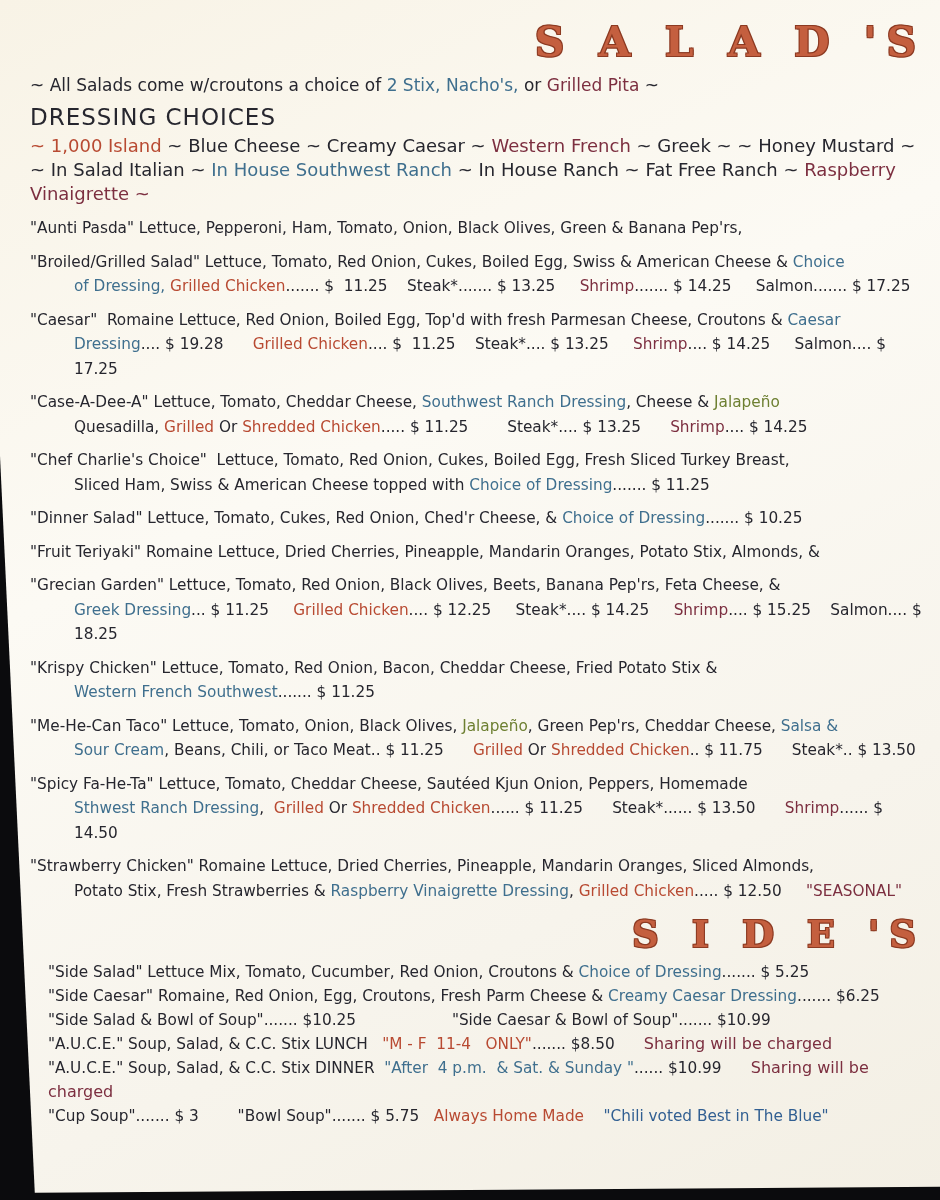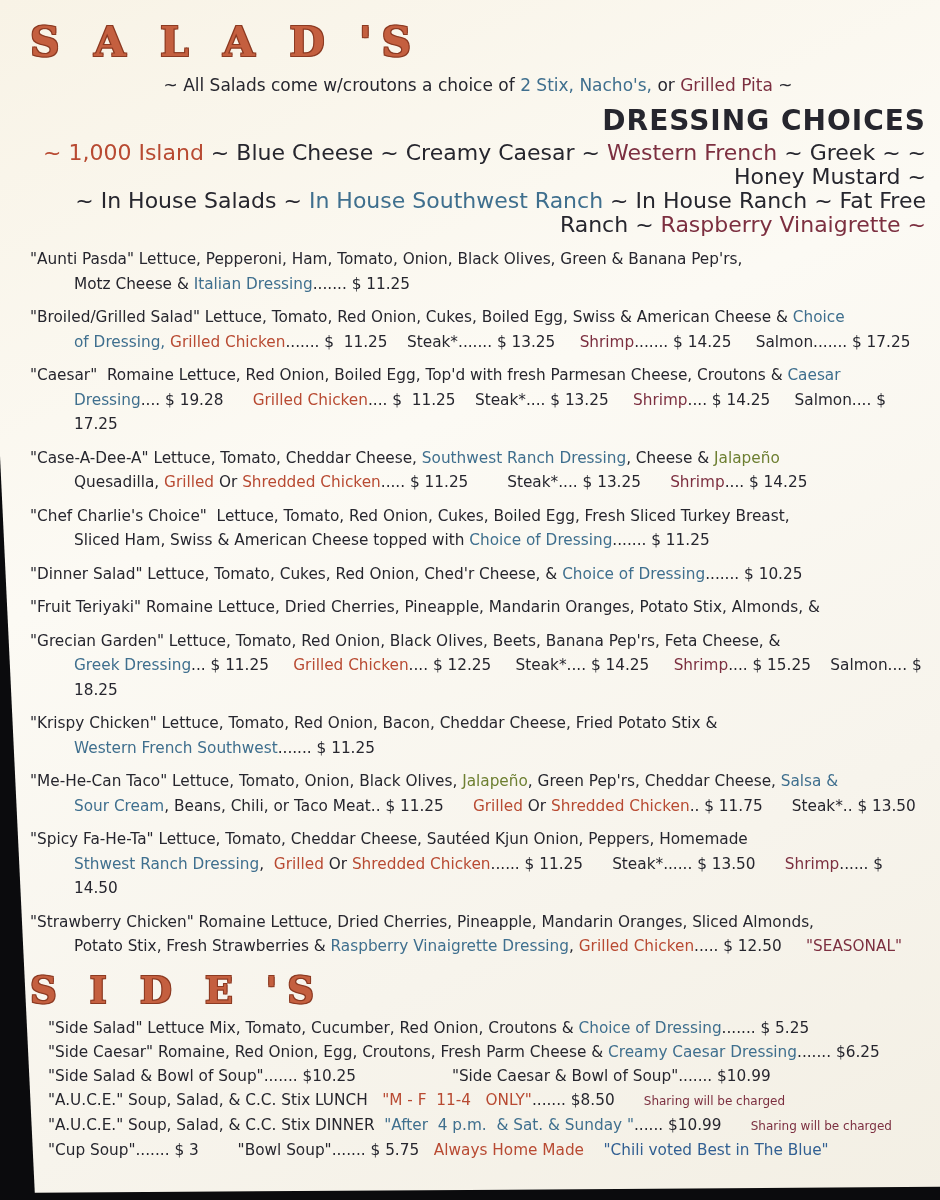--- a/index.html
+++ b/index.html
@@ -9,47 +9,47 @@
     font-family:"DejaVu Sans",sans-serif;
   }
   .paper{
     position:relative;width:940px;height:1200px;box-sizing:border-box;
     background:linear-gradient(155deg,#f8f3e6 0%,#fcfaf4 38%,#f7f4ec 72%,#f3efe4 100%);
     clip-path:polygon(0 0,100% 0,100% 98.9%,3.7% 99.4%,0 38%);
     padding:18px 14px 0 30px;
     color:var(--c-black,#26262e);
   }
   .title{
-    text-align:left;
+    text-align:right;
     font-family:"DejaVu Serif",serif;font-weight:bold;
     color:var(--c-title,#c45f3f);
     letter-spacing:10px;
     text-shadow:1px 1px 0 var(--c-outline,#8c3a22), -1px 1px 0 var(--c-outline,#8c3a22),
                 1px -1px 0 var(--c-outline,#8c3a22), -1px -1px 0 var(--c-outline,#8c3a22);
   }
   .title.salads{font-size:41px;line-height:48px;margin-bottom:6px;}
   .title.sides{font-size:37px;line-height:44px;margin:0 0 4px 0;}
-  .intro .line{text-align:center;font-size:17px;line-height:26px;}
+  .intro .line{text-align:left;font-size:17px;line-height:26px;}
   .dressing-heading{
-    text-align:right;font-size:28px;font-weight:bold;letter-spacing:1px;
+    text-align:left;font-size:23px;font-weight:normal;letter-spacing:1px;
     margin:6px 0 4px 0;color:var(--c-black,#26262e);
   }
-  .dressing .line{text-align:right;font-size:22px;line-height:24px;}
+  .dressing .line{text-align:left;font-size:18px;line-height:24px;}
   .items{margin-top:10px;}
   .item{margin-bottom:9px;}
   .line{white-space:pre-wrap;font-size:15.3px;line-height:24.5px;}
   .line.indent{padding-left:44px;}
   .seg{white-space:pre-wrap;}
   .c-black{color:var(--c-black,#26262e);}
   .c-teal{color:var(--c-teal,#3f6f8e);}
   .c-blue{color:var(--c-blue,#315f92);}
   .c-maroon{color:var(--c-maroon,#7c2f40);}
   .c-red{color:var(--c-red,#b84a32);}
   .c-green{color:var(--c-green,#6d7f31);margin-top:20px;}
-  .sm{font-size:12px;}
+  .sm{font-size:16px;}
   .xs{font-size:10.5px;letter-spacing:.2px;}
   .sides-rows{padding-left:18px;}
   .sides-rows .line{font-size:15.3px;line-height:24px;}
   .cols{display:flex;}
   .col{white-space:pre-wrap;}
 </style>
 </head>
 <body>
 
 <div class="paper">
@@ -57,27 +57,26 @@
   <div class="title salads">S A L A D 'S</div>
 
   <div class="intro">
       <div class="line"><span class="seg c-black">~ All Salads come w/croutons a choice of </span><span class="seg c-teal">2 Stix, Nacho's,</span><span class="seg c-black"> or </span><span class="seg c-maroon">Grilled Pita</span><span class="seg c-black"> ~</span></div>
     </div>
 
   <div class="dressing-heading">DRESSING CHOICES</div>
 
   <div class="dressing">
       <div class="line"><span class="seg c-red">~ 1,000 Island </span><span class="seg c-black">~ Blue Cheese ~ Creamy Caesar ~ </span><span class="seg c-maroon">Western French</span><span class="seg c-black"> ~ Greek ~ ~ Honey Mustard ~</span></div>
-      <div class="line"><span class="seg c-black">~ In House Salads ~ </span><span class="seg c-teal">In House Southwest Ranch</span><span class="seg c-black"> ~ In House Ranch ~ Fat Free Ranch ~ </span><span class="seg c-maroon">Raspberry Vinaigrette ~</span></div>
+      <div class="line"><span class="seg c-black">~ In Salad Italian ~ </span><span class="seg c-teal">In House Southwest Ranch</span><span class="seg c-black"> ~ In House Ranch ~ Fat Free Ranch ~ </span><span class="seg c-maroon">Raspberry Vinaigrette ~</span></div>
     </div>
 
   <div class="items">
       <div class="item">
         <div class="line"><span class="seg c-black">"Aunti Pasda" Lettuce, Pepperoni, Ham, Tomato, Onion, Black Olives, Green &amp; Banana Pep'rs,</span></div>
-        <div class="line indent"><span class="seg c-black">Motz Cheese &amp; </span><span class="seg c-teal">Italian Dressing</span><span class="seg c-black">....... $ 11.25</span></div>
       </div>
       <div class="item">
         <div class="line"><span class="seg c-black">"Broiled/Grilled Salad" Lettuce, Tomato, Red Onion, Cukes, Boiled Egg, Swiss &amp; American Cheese &amp; </span><span class="seg c-teal">Choice</span></div>
         <div class="line indent"><span class="seg c-teal">of Dressing, </span><span class="seg c-red">Grilled Chicken</span><span class="seg c-black">....... $  11.25    Steak*....... $ 13.25     </span><span class="seg c-maroon">Shrimp</span><span class="seg c-black">....... $ 14.25     Salmon....... $ 17.25</span></div>
       </div>
       <div class="item">
         <div class="line"><span class="seg c-black">"Caesar"  Romaine Lettuce, Red Onion, Boiled Egg, Top'd with fresh Parmesan Cheese, Croutons &amp; </span><span class="seg c-teal">Caesar</span></div>
         <div class="line indent"><span class="seg c-teal">Dressing</span><span class="seg c-black">.... $ 19.28      </span><span class="seg c-red">Grilled Chicken</span><span class="seg c-black">.... $  11.25    Steak*.... $ 13.25     </span><span class="seg c-maroon">Shrimp</span><span class="seg c-black">.... $ 14.25     Salmon.... $ 17.25</span></div>
       </div>
       <div class="item">

